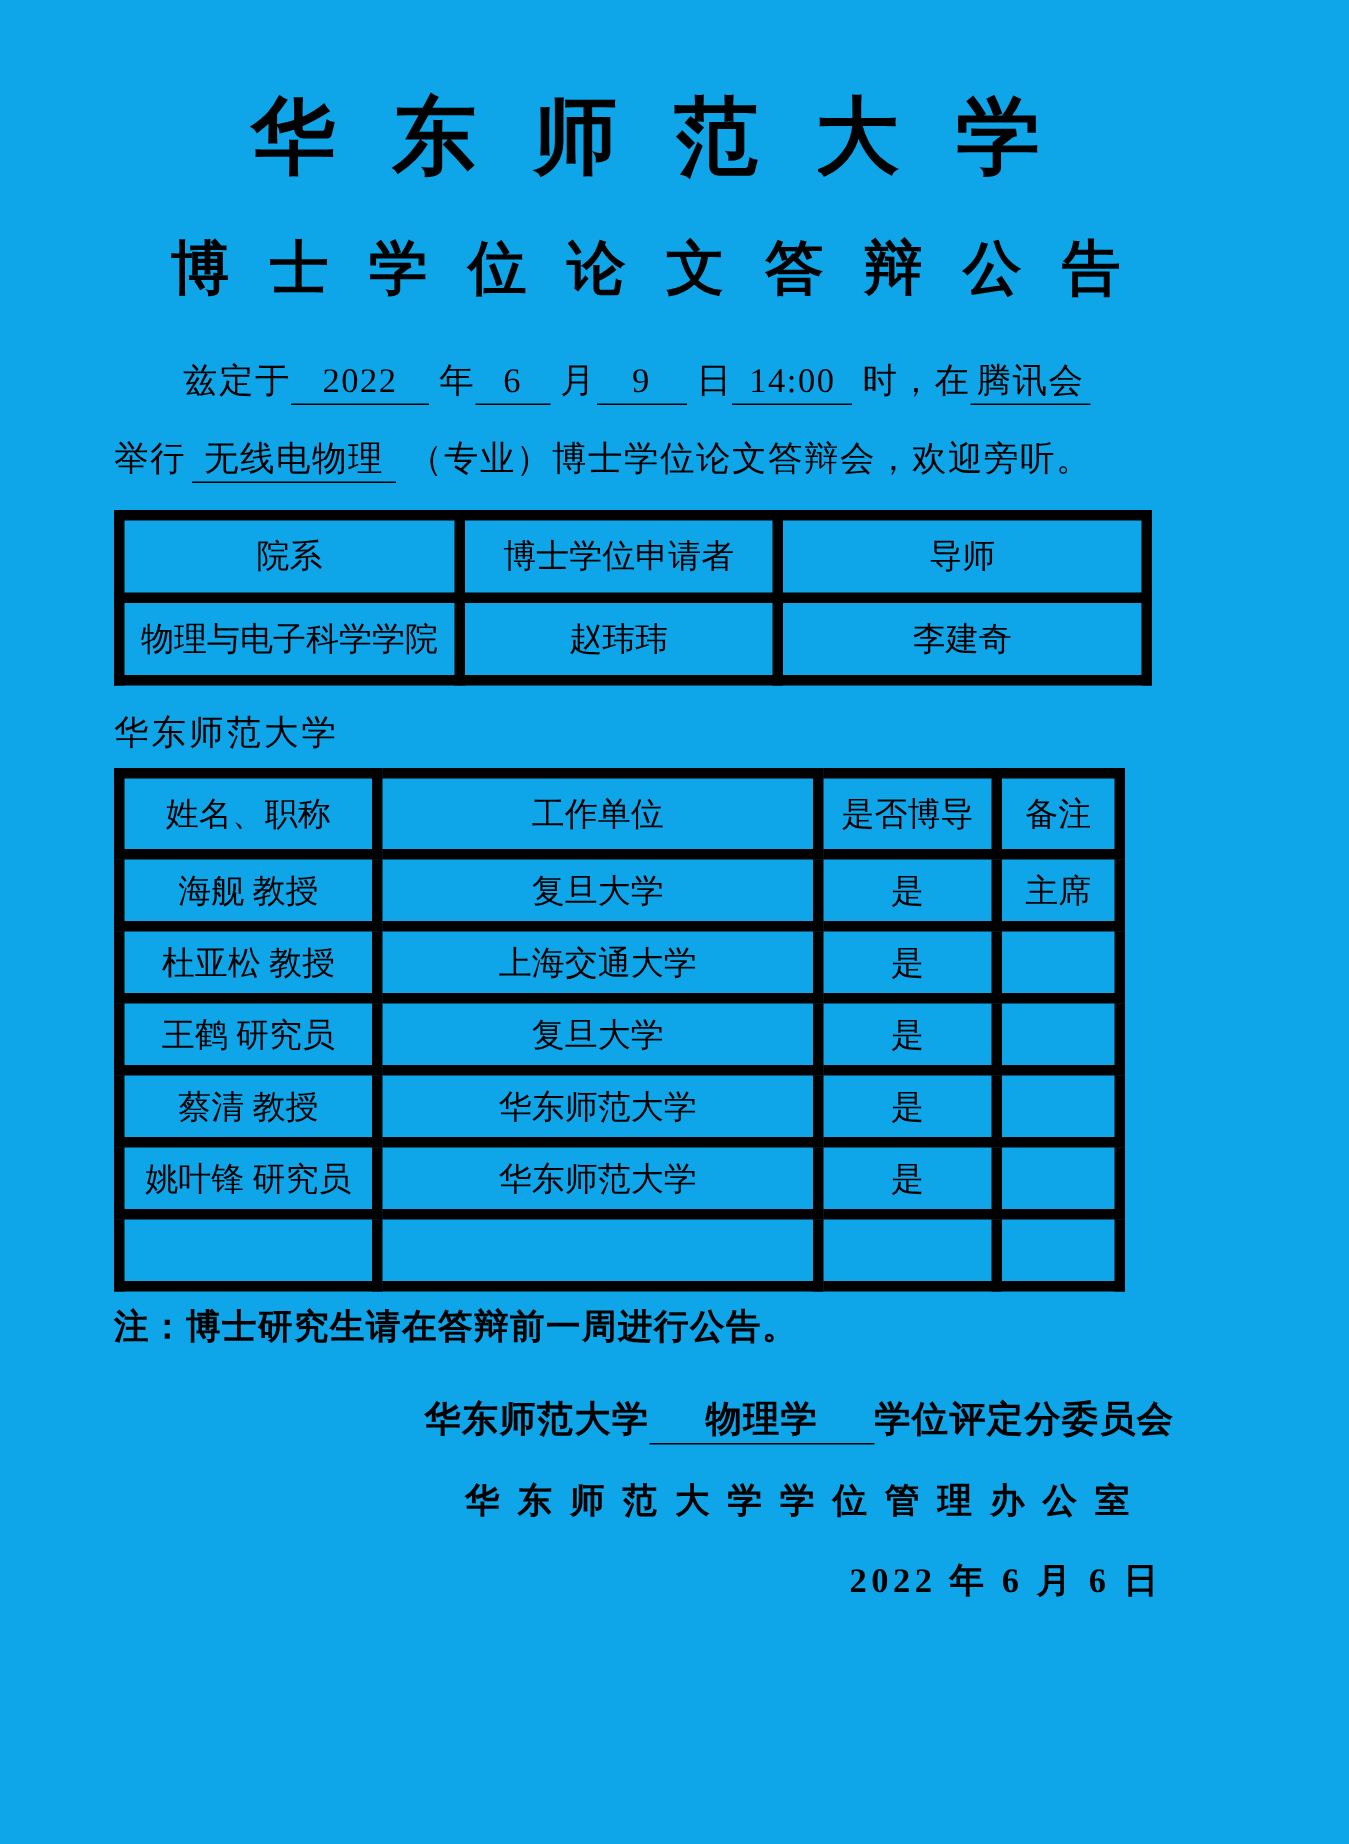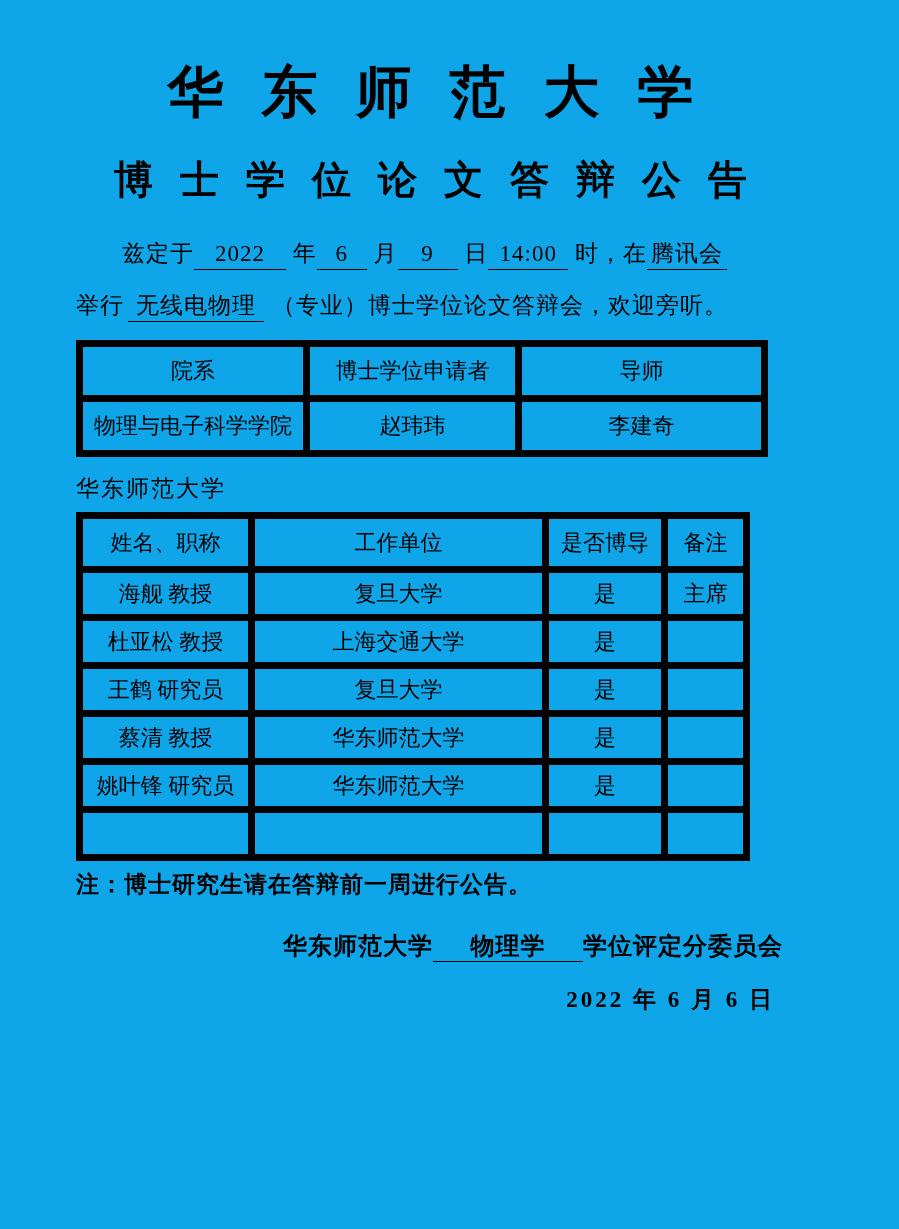--- a/index.html
+++ b/index.html
@@ -217,16 +217,17 @@
     </tr>
   </tbody>
     </table>
 
   <div class="note">注：博士研究生请在答辩前一周进行公告。</div>
 
   <div class="closing">
     <div class="c-line1">
       <span>华东师范大学</span><span class="division-blank">物理学</span><span>学位评定分委员会</span>
     </div>
+    <div class="c-line2">华东师范大学学位管理办公室</div>
     <div class="c-line3">2022 年 6 月 6 日</div>
   </div>
 
 </div>
 
 </body></html>

